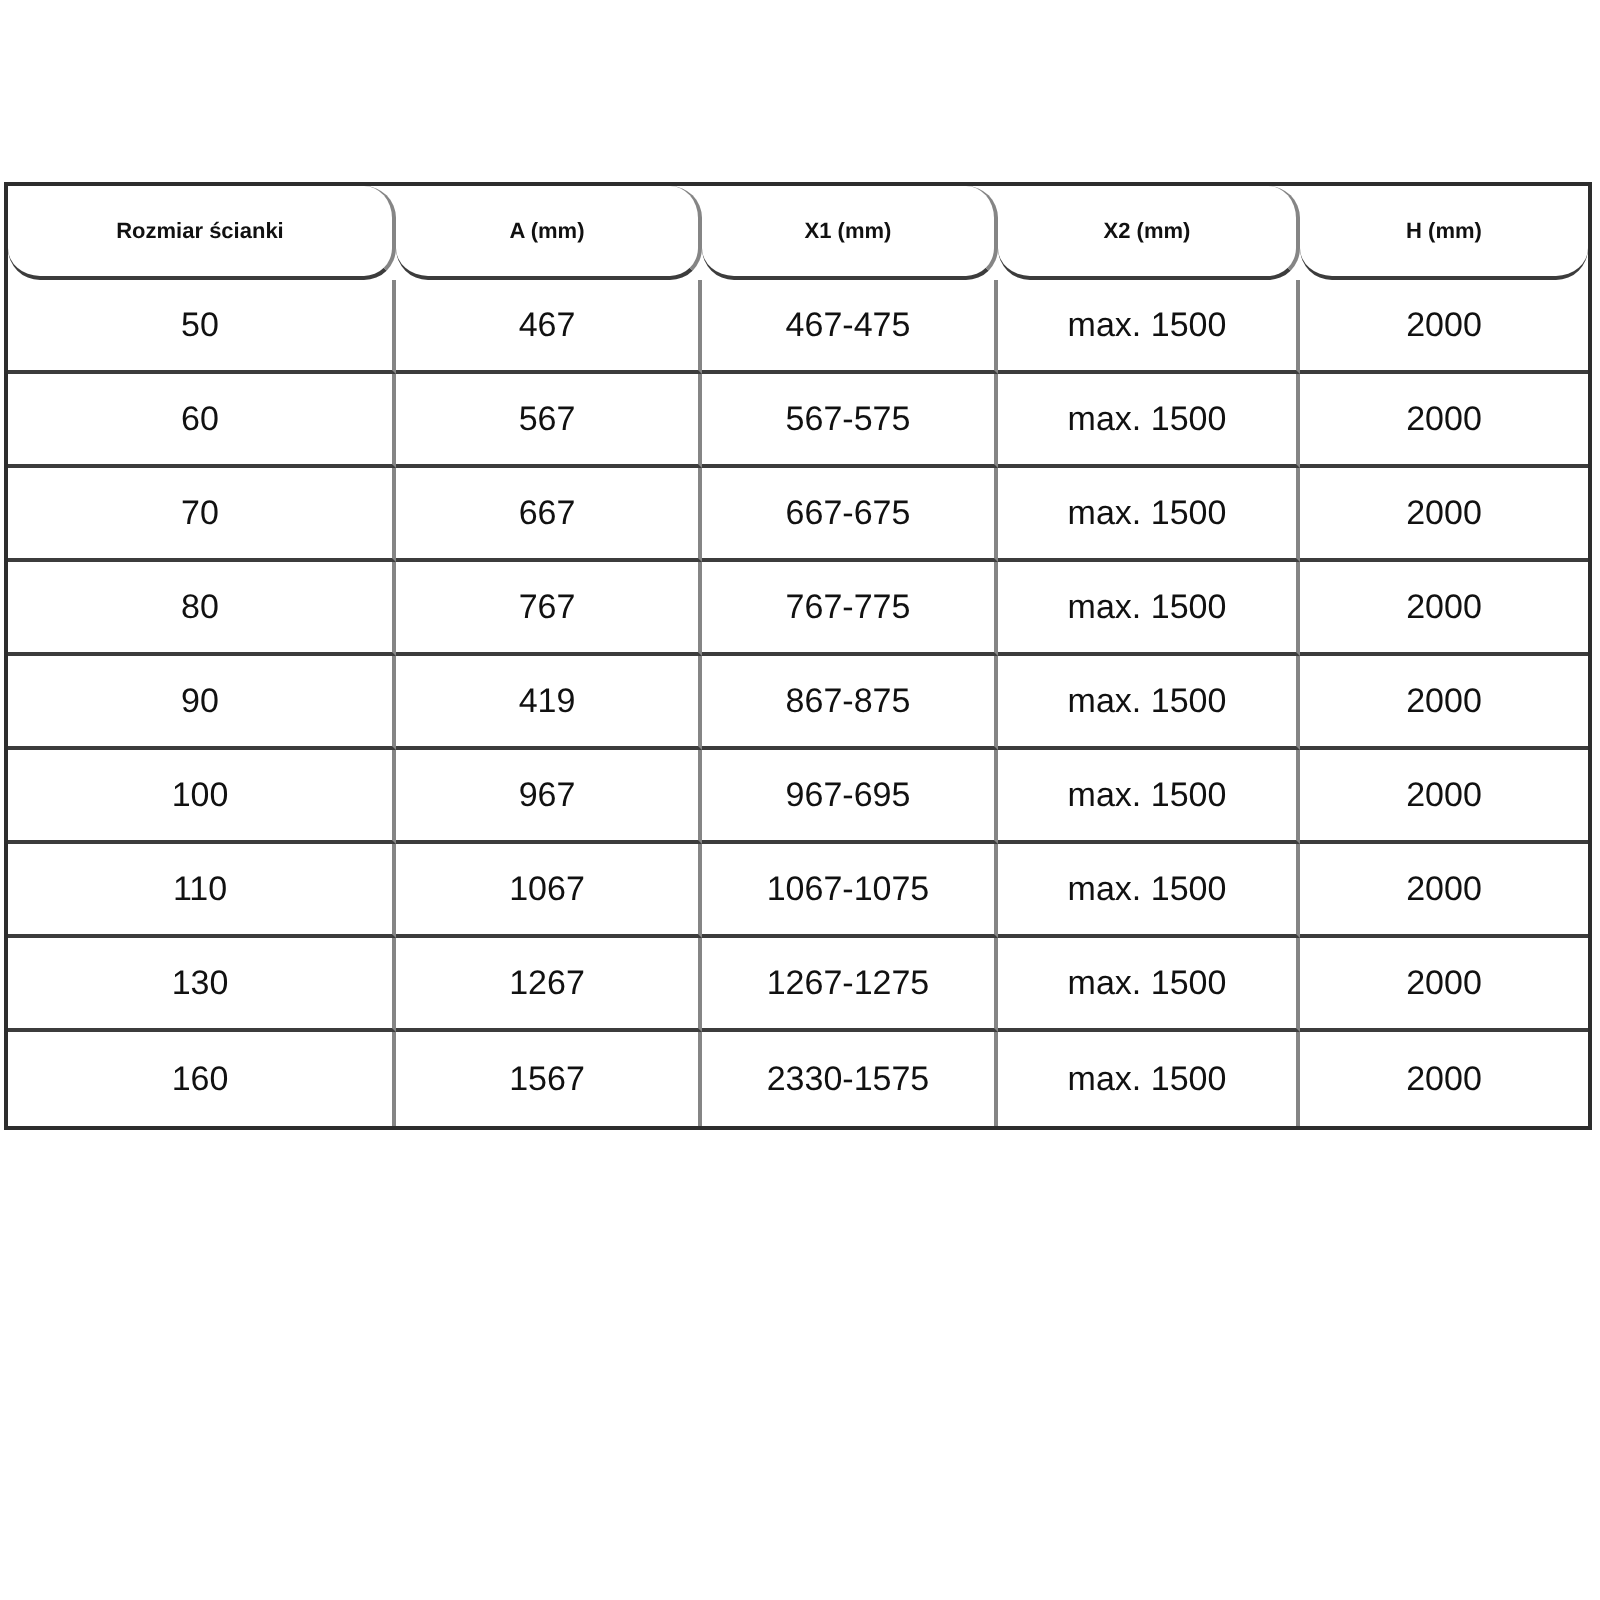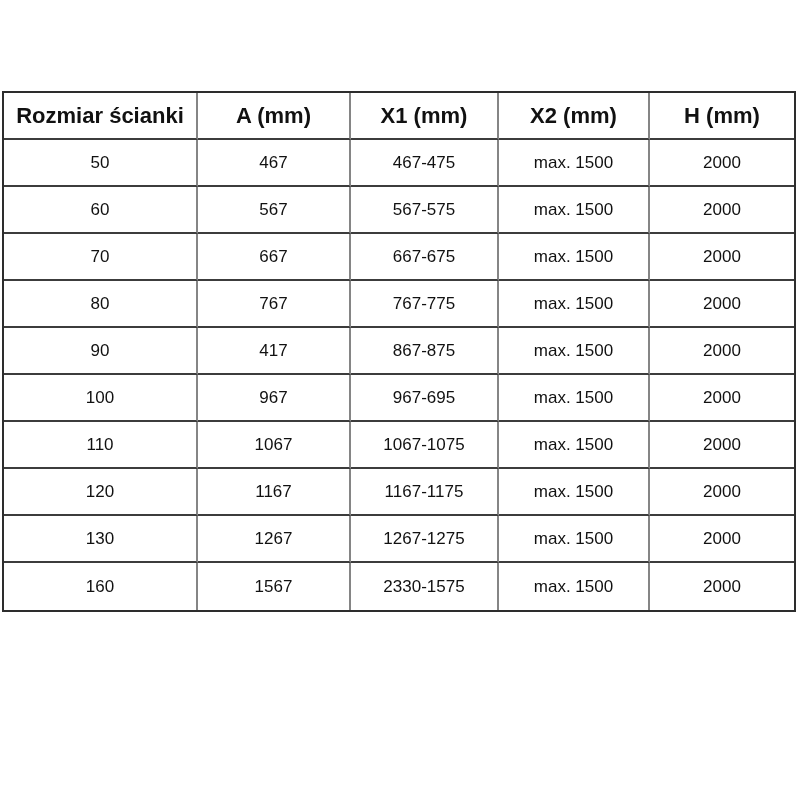--- a/index.html
+++ b/index.html
@@ -38,21 +38,22 @@
     vertical-align: middle;
     font-size: 17px;
     white-space: nowrap;
     overflow: hidden;
     background: #ffffff;
     border-right: 2px solid #858585;
     border-bottom: 2px solid #3c3c3c;
   }
   table.spec th {
     font-weight: bold;
-    font-size: 22px;
+    font-size: 11px;
+    border-radius: 16px;
   }
   table.spec th:last-child,
   table.spec td:last-child {
     border-right: none;
   }
   table.spec tbody tr:last-child td {
     border-bottom: none;
   }
 </style>
 </head>
@@ -100,43 +101,36 @@
         </tr>
         <tr>
           <td>80</td>
           <td>767</td>
           <td>767-775</td>
           <td>max. 1500</td>
           <td>2000</td>
         </tr>
         <tr>
           <td>90</td>
-          <td>417</td>
+          <td>419</td>
           <td>867-875</td>
           <td>max. 1500</td>
           <td>2000</td>
         </tr>
         <tr>
           <td>100</td>
           <td>967</td>
           <td>967-695</td>
           <td>max. 1500</td>
           <td>2000</td>
         </tr>
         <tr>
           <td>110</td>
           <td>1067</td>
           <td>1067-1075</td>
-          <td>max. 1500</td>
-          <td>2000</td>
-        </tr>
-        <tr>
-          <td>120</td>
-          <td>1167</td>
-          <td>1167-1175</td>
           <td>max. 1500</td>
           <td>2000</td>
         </tr>
         <tr>
           <td>130</td>
           <td>1267</td>
           <td>1267-1275</td>
           <td>max. 1500</td>
           <td>2000</td>
         </tr>

